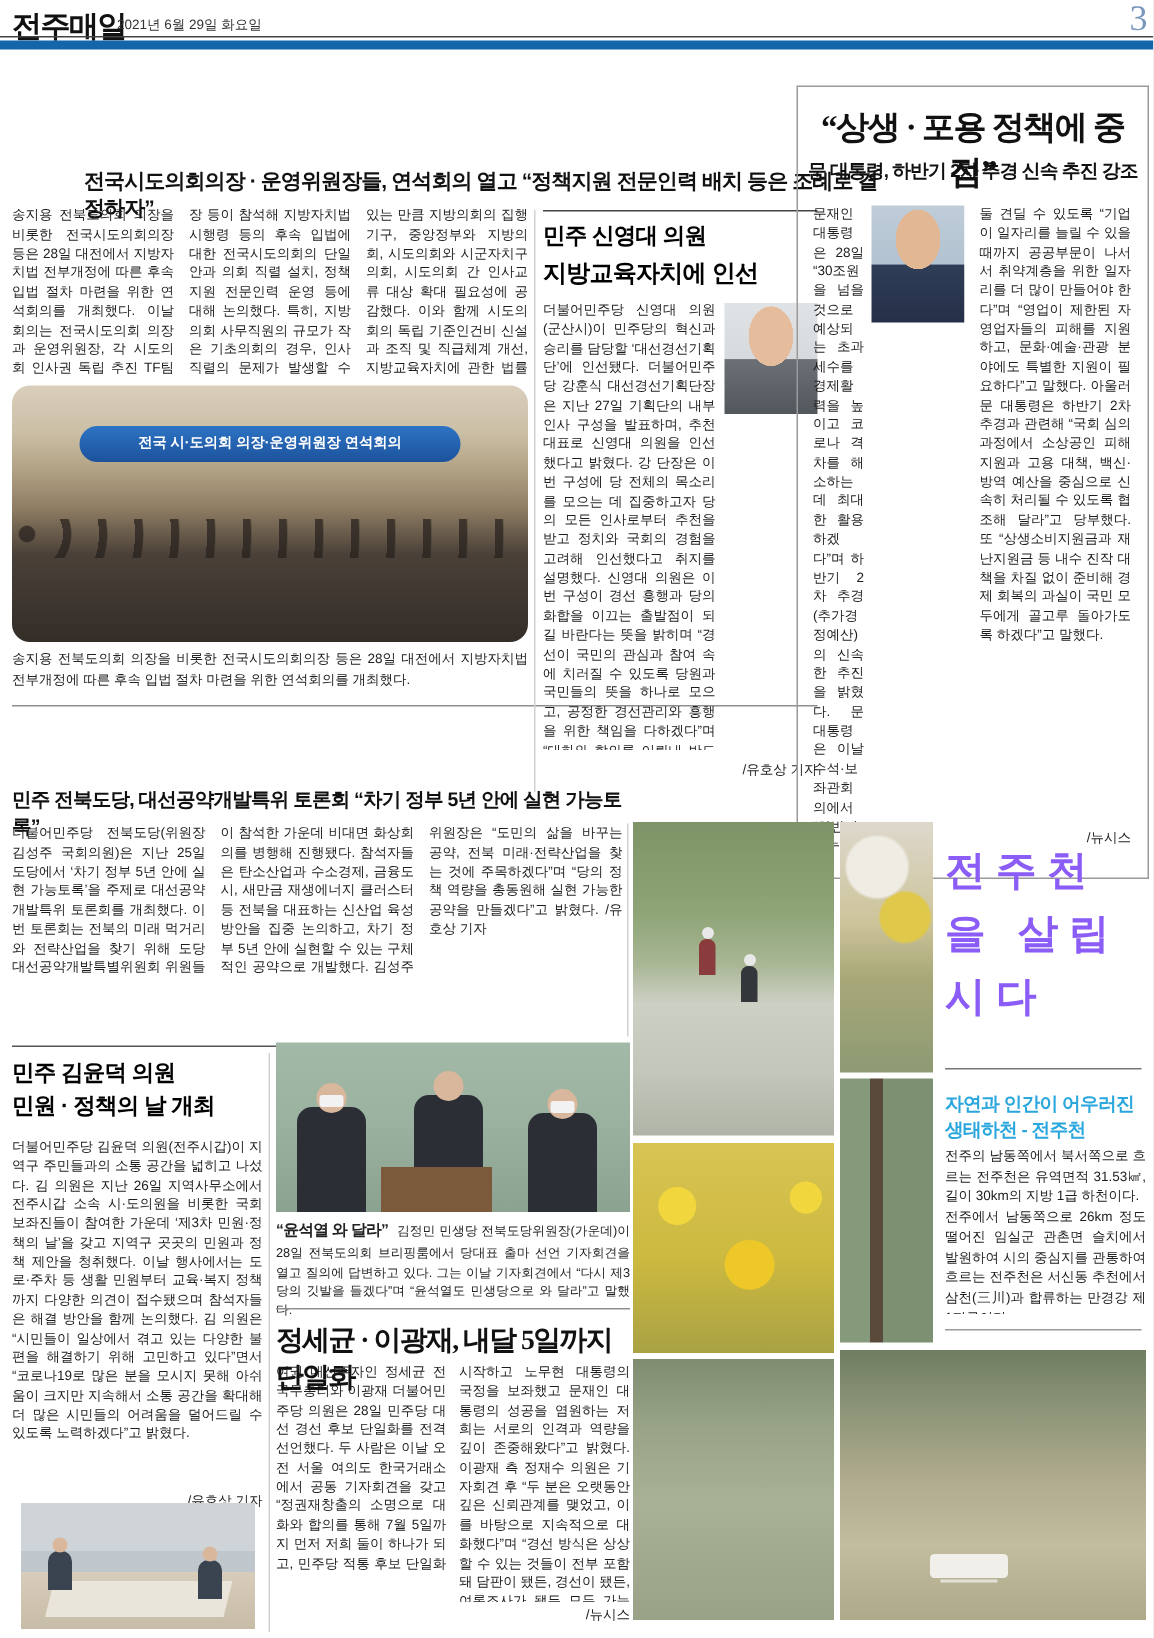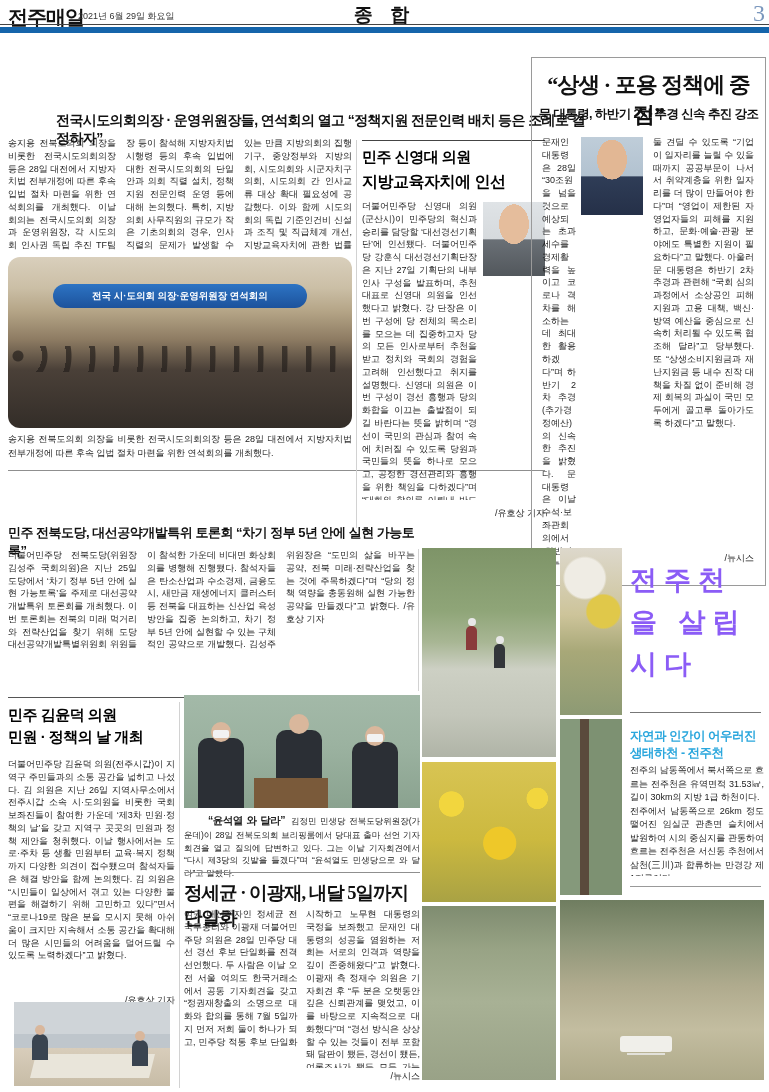--- a/index.html
+++ b/index.html
@@ -52,21 +52,21 @@
   .kim-fig{position:absolute;width:16px;height:26px;background:#3a4450;border-radius:7px 7px 0 0;}
   .kim-fig .h{position:absolute;left:3px;top:-9px;width:10px;height:10px;border-radius:50%;background:#d9b79c;}
   
   #ms-photo{left:184px;top:695px;width:236px;height:113px;
     background:linear-gradient(180deg,#a3b9a8 0%,#9bb2a0 45%,#8aa28f 100%);}
   .ms-fig{position:absolute;bottom:0;width:46px;height:70px;background:#2b2f35;border-radius:10px 10px 0 0;}
   .ms-fig .h{position:absolute;left:13px;top:-16px;width:20px;height:20px;border-radius:50%;background:#d9b79c;}
   .ms-fig .m{position:absolute;left:15px;top:-8px;width:16px;height:8px;background:#f2f2f2;border-radius:2px;}
   #ms-podium{position:absolute;left:70px;bottom:0;width:74px;height:30px;background:#7a5a3a;}
   #ms-caption{left:184px;top:813px;width:236px;font-size:8.5px;line-height:1.5;text-align:justify;word-break:break-all;color:#222;}
-  #ms-cap-title{font-weight:bold;font-size:10.5px;letter-spacing:-0.5px;margin-right:6px;margin-left:24px;}
+  #ms-cap-title{font-weight:bold;font-size:10.5px;letter-spacing:-0.5px;margin-right:6px;}
   
   #jsk-headline{left:184px;top:880px;width:236px;font-family:"Liberation Serif",serif;font-size:18.5px;font-weight:bold;letter-spacing:-1px;}
   #jsk-body{left:184px;top:908px;width:236px;height:176px;column-count:2;column-gap:9px;}
   
   #moon-box{left:531px;top:57px;width:233px;height:527px;border:1px solid #9a9a9a;}
   #moon-headline{position:absolute;left:0;top:12px;width:100%;text-align:center;font-family:"Liberation Serif",serif;
     font-size:22px;font-weight:bold;letter-spacing:-1px;}
   #moon-subhead{position:absolute;left:0;top:48px;width:100%;text-align:center;font-size:12.5px;font-weight:bold;letter-spacing:-0.6px;}
   #moon-cols{position:absolute;left:10px;top:78px;width:213px;height:436px;display:flex;gap:10px;}
   .moon-col{width:101px;height:100%;overflow:hidden;}
@@ -100,21 +100,20 @@
     background:linear-gradient(180deg,#6f7d60 0%,#8d9578 22%,#b0ab8e 48%,#c3bda0 72%,#aea989 100%);}
   #bench{position:absolute;left:60px;bottom:28px;width:52px;height:16px;background:#f0efea;border-radius:3px;box-shadow:0 10px 0 -7px #e2e1da;}
 </style>
 </head>
 <body>
 
 <div id="page">
 
   <div class="abs" id="hd-paper">전주매일</div>
   <div class="abs" id="hd-date">2021년 6월 29일 화요일</div>
-  <div class="abs" id="hd-section">종 합</div>
   <div class="abs" id="hd-page">3</div>
   <div class="abs" id="hd-rule1"></div>
   <div class="abs" id="hd-rule2"></div>
 
   <div class="abs" id="ma-subhead">전국시도의회의장 · 운영위원장들, 연석회의 열고 “정책지원 전문인력 배치 등은 조례로 결정하자”</div>
   <div class="abs body-text" id="ma-body">송지용 전북도의회 의장을 비롯한 전국시도의회의장 등은 28일 대전에서 지방자치법 전부개정에 따른 후속 입법 절차 마련을 위한 연석회의를 개최했다. 이날 회의는 전국시도의회 의장과 운영위원장, 각 시도의회 인사권 독립 추진 TF팀장 등이 참석해 지방자치법 시행령 등의 후속 입법에 대한 전국시도의회의 단일 안과 의회 직렬 설치, 정책지원 전문인력 운영 등에 대해 논의했다. 특히, 지방의회 사무직원의 규모가 작은 기초의회의 경우, 인사 직렬의 문제가 발생할 수 있는 만큼 지방의회의 집행기구, 중앙정부와 지방의회, 시도의회와 시군자치구의회, 시도의회 간 인사교류 대상 확대 필요성에 공감했다. 이와 함께 시도의회의 독립 기준인건비 신설과 조직 및 직급체계 개선, 지방교육자치에 관한 법률 개정을 통한 교육·학예에 관련 지원조직을 의무 사항에서 선택으로 변경하는 내용 등을 협의했으며, 의장 등은 정책지원 전문인력의 배치와 직무 범위는 각 지방의회의 조건을 감안 조례로 결정하자고 제안했다. /유호상 기자</div>
   <div class="abs" id="ma-photo">
     <div id="ma-banner">전국 시·도의회 의장·운영위원장 연석회의</div>
     <div id="ma-heads"></div>
   </div>

